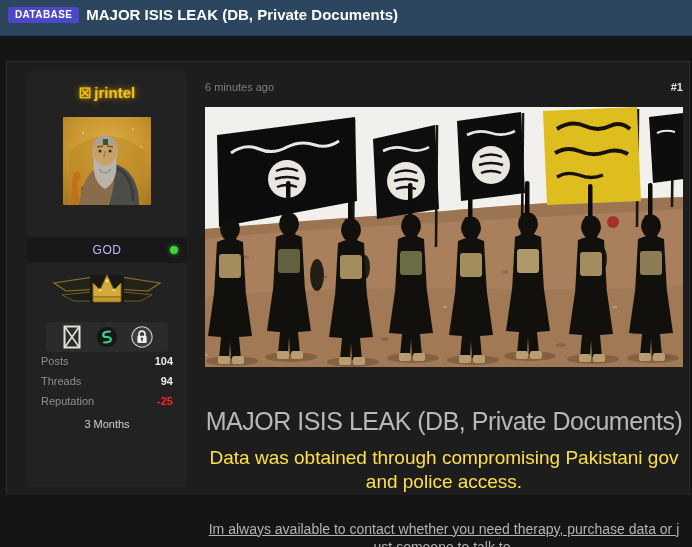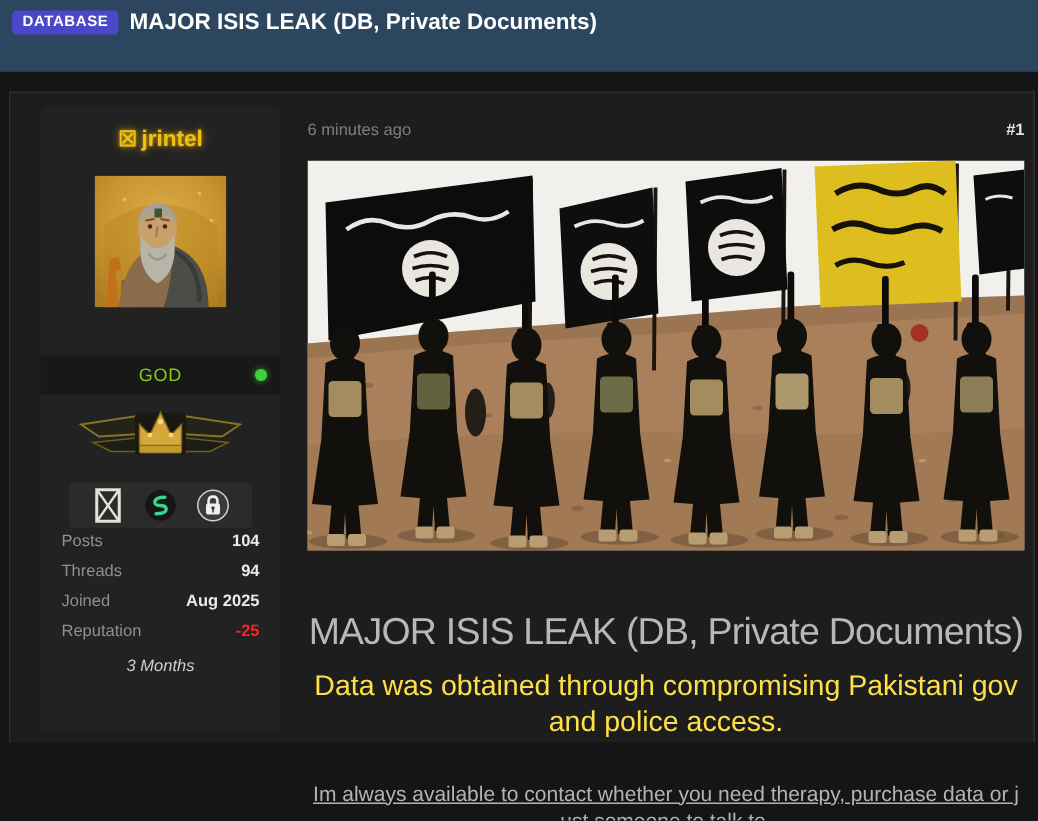--- a/index.html
+++ b/index.html
@@ -5,21 +5,21 @@
   * { margin:0; padding:0; box-sizing:border-box; }
   html,body { width:692px; height:547px; overflow:hidden; }
   body {
     background:#151515;
     font-family:"Liberation Sans", sans-serif;
     position:relative;
   }
 
   
   .thread-header {
-    position:absolute; left:0; top:0; width:692px; height:48px;
+    position:absolute; left:0; top:0; width:692px; height:36px;
     background:#2d4660;
     border-bottom:1px solid #223a52;
     padding:6px 8px 0 8px;
   }
   .thread-header .title-row { display:flex; align-items:center; gap:7px; }
   .prefix-badge {
     background:#4a47c8; color:#ffffff;
     font-size:10px; font-weight:bold; letter-spacing:0.4px;
     padding:2px 7px 3px 7px; border-radius:3px;
     display:inline-block;
@@ -53,21 +53,21 @@
   }
   .avatar {
     position:absolute; left:36px; top:46px; width:88px; height:88px;
     display:block; border-radius:1px; overflow:hidden; cursor:pointer;
   }
   .god-strip {
     position:absolute; left:0; top:166px; width:160px; height:26px;
     background:#181818;
     display:flex; align-items:center; justify-content:center;
   }
-  .god-strip .status-label { color:#84cc16; font-size:12px; letter-spacing:0.5px; }
+  .god-strip .status-label { color:#c4b5fd; font-size:12px; letter-spacing:0.5px; }
   .online-dot {
     position:absolute; right:9px; top:9px; width:8px; height:8px;
     border-radius:50%; background:#3fd23f;
     box-shadow:0 0 4px rgba(63,210,63,0.8);
   }
   .rank-emblem {
     position:absolute; left:25px; top:196px; width:110px; height:46px;
   }
   .icons-strip {
     position:absolute; left:19px; top:251px; width:122px; height:30px;
@@ -78,21 +78,21 @@
   .icons-strip .cicon { width:22px; height:24px; display:flex; align-items:center; justify-content:center; cursor:pointer; }
 
   .stats { position:absolute; left:14px; top:284px; width:132px; }
   .stat-row {
     display:flex; justify-content:space-between; align-items:baseline;
     height:20px; font-size:11px;
   }
   .stat-label { color:#909090; }
   .stat-value { color:#eaeaea; font-weight:bold; }
   .stat-value.neg { color:#ff2222; }
-  .tenure { text-align:center; color:#cfcfcf; font-size:11px; margin-top:3px;font-style:italic; }
+  .tenure { text-align:center; color:#cfcfcf; font-size:11px; margin-top:3px; }
 
   
   .post-meta {
     position:absolute; left:198px; top:19px; width:478px;
     display:flex; justify-content:space-between; align-items:center;
   }
   .post-time { color:#7f7f7f; font-size:11px; }
   .post-number { color:#e2e2e2; font-size:11px; font-weight:bold; cursor:pointer; }
 
   .post-image {
@@ -219,24 +219,20 @@
     <div class="stats">
       <div class="stat-row">
         <span class="stat-label">Posts</span>
         <span class="stat-value">104</span>
       </div>
       <div class="stat-row">
         <span class="stat-label">Threads</span>
         <span class="stat-value">94</span>
       </div>
       <div class="stat-row">
-        <span class="stat-label">Joined</span>
-        <span class="stat-value">Aug 2025</span>
-      </div>
-      <div class="stat-row">
         <span class="stat-label">Reputation</span>
         <span class="stat-value neg">-25</span>
       </div>
       <div class="tenure">3 Months</div>
     </div>
   </div>
 
   <div class="post-meta">
     <span class="post-time">6 minutes ago</span>
     <span class="post-number">#1</span>

